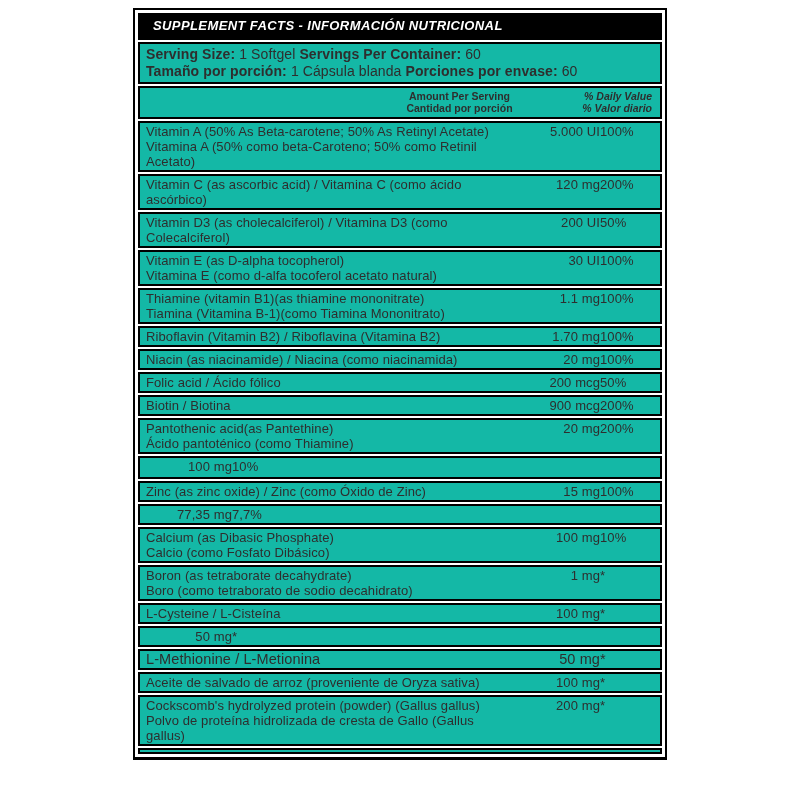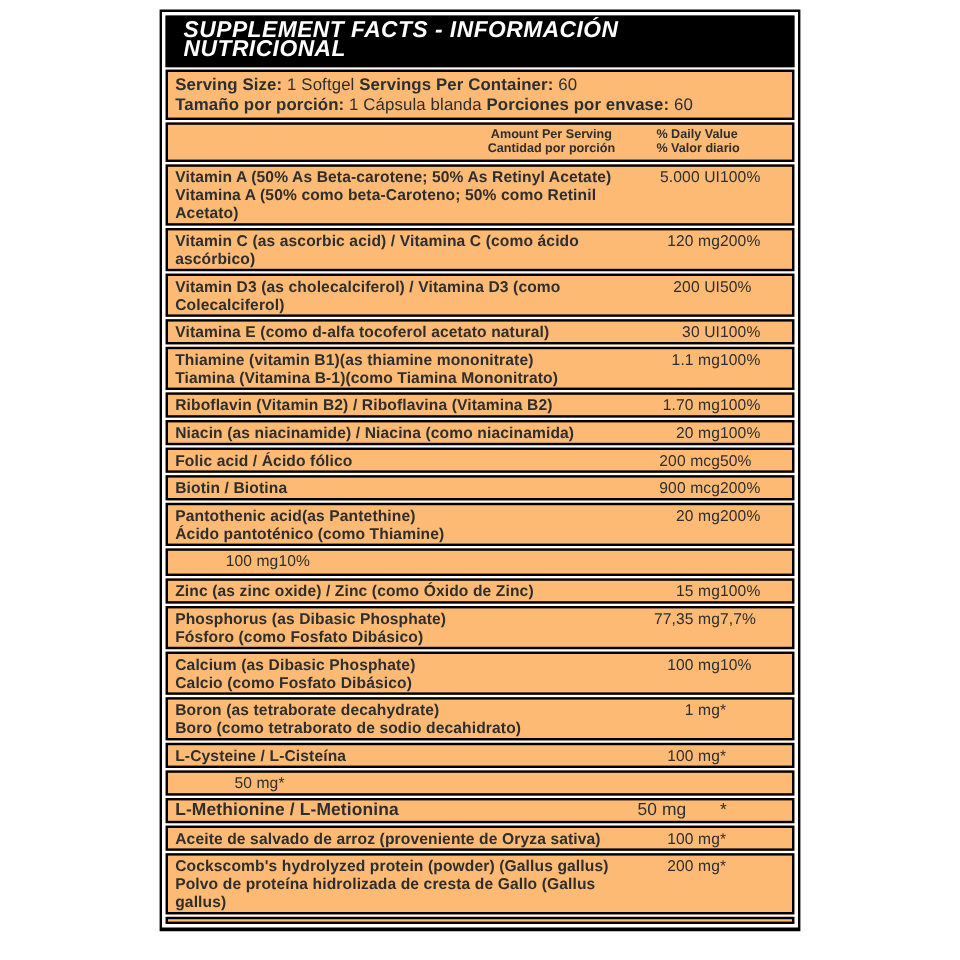--- a/index.html
+++ b/index.html
@@ -14,58 +14,58 @@
     box-sizing:border-box;
     border:2px solid #000;
     border-bottom-width:3px;
     padding:3px;
     background:#fff;
   }
   .box{
     box-sizing:border-box;
     border:2px solid #000;
     margin-bottom:2px;
-    background:#fdba74;
+    background:#14b8a6;
   }
   .box:last-child{margin-bottom:0;}
   .titlebar{
     background:#000;color:#fff;
     padding:3px 6px 4px 13px;
     font-style:italic;font-weight:bold;
-    font-size:19px;line-height:16px;
+    font-size:13px;line-height:16px;
     letter-spacing:0.4px;
   }
   .serving{
     font-size:14px;line-height:16.5px;
     padding:2px 5px 3px 6px;
     letter-spacing:0.1px;
   }
   .b{font-weight:bold;}
   .colheader{
     display:flex;align-items:flex-start;
     font-size:10.5px;font-weight:bold;line-height:12px;
     padding:2px 4px 3px 16px;
   }
   .h-spacer{flex:1;}
   .h-amt{width:175px;text-align:center;}
-  .h-dv{width:105px;padding-right:4px;}
+  .h-dv{width:105px;text-align:right;padding-right:4px;font-style:italic;}
   .row{
     display:flex;align-items:flex-start;
     font-size:13px;line-height:15px;
     padding:1px 4px 1px 6px;
     letter-spacing:0.1px;
   }
-  .nm{flex:1;min-width:0;font-weight:bold;}
+  .nm{flex:1;min-width:0;}
   .l2:empty{display:none;}
   .amt{width:86px;text-align:right;white-space:nowrap;}
   .dv{width:56px;text-align:left;white-space:nowrap;box-sizing:border-box;}
   .dv.star{padding-right:14px;}
   .row.spread .l2{margin-top:6px;}
   .row.spread{padding-bottom:3px;}
-  .row.big{font-size:14.5px;gap:28px;}
+  .row.big{font-size:14.5px;}
 </style>
 </head>
 <body>
 
 <div class="label">
 
   <div class="box titlebar">
     <span>SUPPLEMENT FACTS - INFORMACIÓN NUTRICIONAL</span>
   </div>
 
@@ -119,20 +119,21 @@
     <div class="nm">
       <div class="l1">Vitamin D3 (as cholecalciferol) / Vitamina D3 (como Colecalciferol)</div>
 
     </div>
     <div class="amt">200 UI</div>
     <div class="dv">50%</div>
   </div>
 
   <div class="box row">
     <div class="nm">
+      <div class="l1">Vitamin E (as D-alpha tocopherol)</div>
       <div class="l2">Vitamina E (como d-alfa tocoferol acetato natural)</div>
     </div>
     <div class="amt">30 UI</div>
     <div class="dv">100%</div>
   </div>
 
   <div class="box row">
     <div class="nm">
       <div class="l1">Thiamine (vitamin B1)(as thiamine mononitrate)</div>
       <div class="l2">Tiamina (Vitamina B-1)(como Tiamina Mononitrato)</div>
@@ -194,24 +195,20 @@
   <div class="box row">
     <div class="nm">
       <div class="l1">Zinc (as zinc oxide) / Zinc (como Óxido de Zinc)</div>
 
     </div>
     <div class="amt">15 mg</div>
     <div class="dv">100%</div>
   </div>
 
   <div class="box row">
-    <div class="nm">
-      <div class="l1">Phosphorus (as Dibasic Phosphate)</div>
-      <div class="l2">Fósforo (como Fosfato Dibásico)</div>
-    </div>
     <div class="amt">77,35 mg</div>
     <div class="dv">7,7%</div>
   </div>
 
   <div class="box row">
     <div class="nm">
       <div class="l1">Calcium (as Dibasic Phosphate)</div>
       <div class="l2">Calcio (como Fosfato Dibásico)</div>
     </div>
     <div class="amt">100 mg</div>

